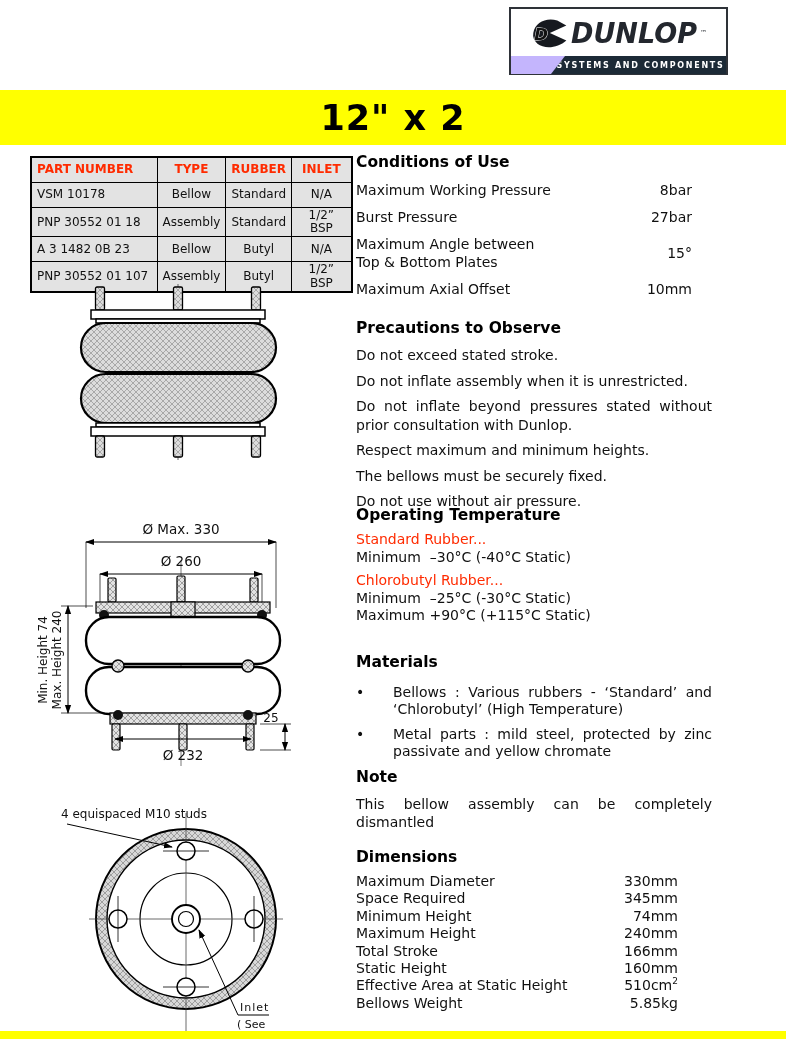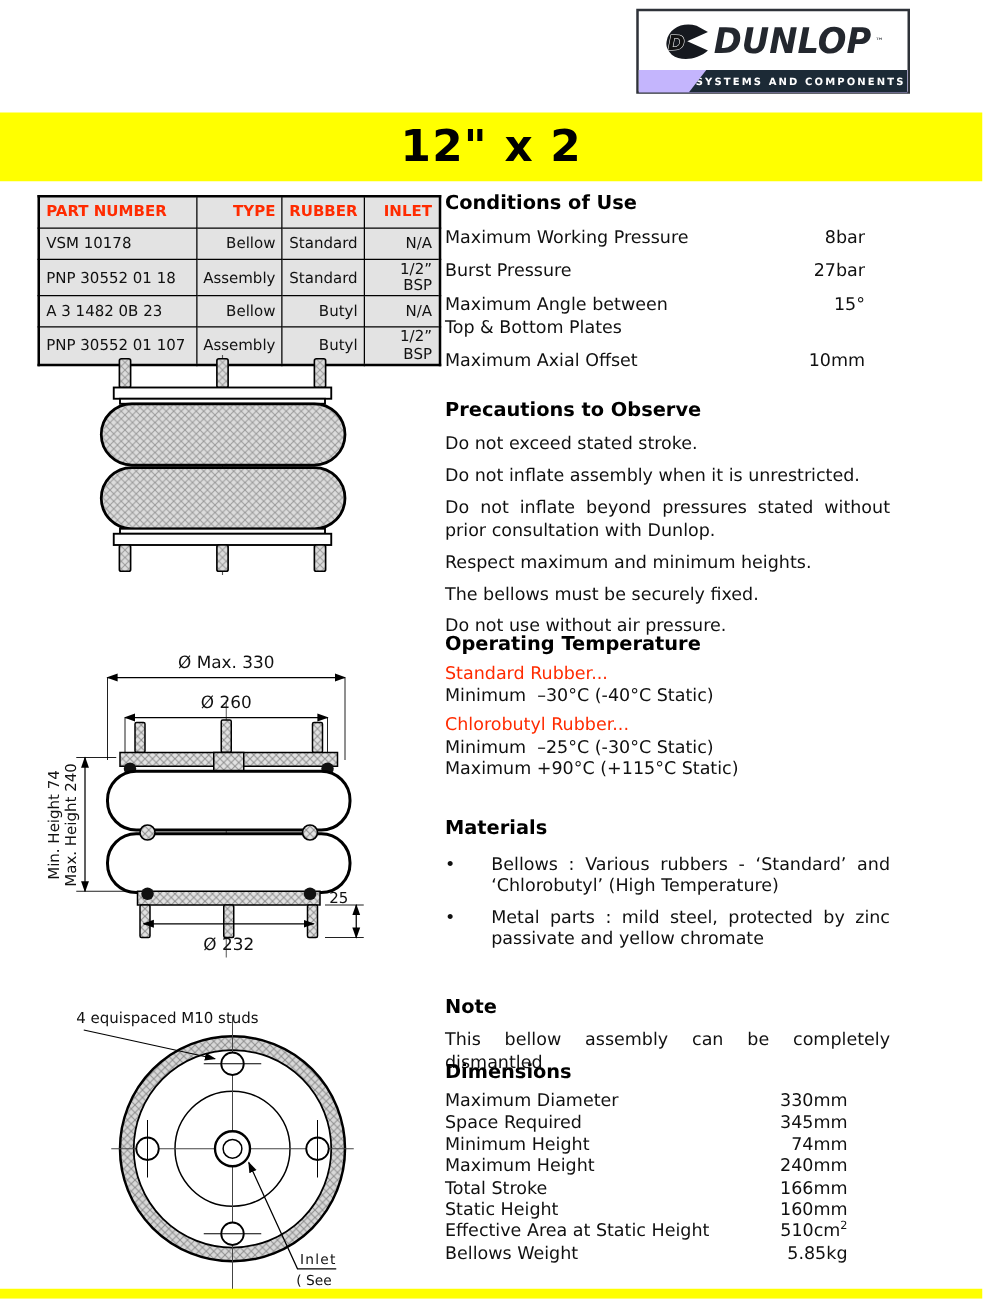--- a/index.html
+++ b/index.html
@@ -24,40 +24,40 @@
   .banner{position:absolute;left:0;top:90px;width:786px;height:55px;background:#ffff00;
     display:flex;align-items:center;justify-content:center;}
   .banner span{font-size:35px;font-weight:bold;color:#000;letter-spacing:1px;}
   .bottom-stripe{position:absolute;left:0;bottom:0;width:786px;height:8px;background:#ffff00;}
   
   table.parts{position:absolute;left:30px;top:156px;border-collapse:collapse;
     background:#e3e3e3;border:2.5px solid #000;table-layout:fixed;}
   table.parts th,table.parts td{border:1.6px solid #000;height:22px;padding:1px 5px;
     font-size:12px;line-height:1.1;}
   table.parts th{color:#ff2b00;font-weight:bold;text-align:left;}
-  table.parts th.c,table.parts td.c{text-align:right;}
+  table.parts th.c,table.parts td.c{text-align:center;}
   td.part{font-weight:normal;}
   
   .section{position:absolute;left:356px;width:356px;font-size:14px;color:#101010;}
   .section h3{font-size:15.5px;font-weight:bold;margin:0;color:#000;}
   #sec-conditions{top:153px;} #sec-conditions h3{margin-bottom:10px;}
-  .cond-row{display:flex;justify-content:space-between;align-items:flex-start;
+  .cond-row{display:flex;justify-content:space-between;align-items:center;
     width:336px;line-height:18px;margin-bottom:9px;}
   .cond-label{white-space:pre-line;}
   #sec-precautions{top:319px;} #sec-precautions h3{margin-bottom:9px;}
   #sec-precautions p{margin:0 0 7px 0;line-height:18.5px;text-align:justify;}
   #sec-operating{top:506px;} #sec-operating h3{margin-bottom:7px;}
   .temp-name{color:#ff2b00;line-height:17.5px;}
   .temp-line{line-height:17.5px;}
   .temp-group2{margin-top:6px;}
   #sec-materials{top:653px;} #sec-materials h3{margin-bottom:13px;}
   .bullet-row{display:flex;}
   .bullet-glyph{width:37px;flex:none;line-height:16.5px;}
   .bullet-row p{flex:1;margin:0 0 9px 0;line-height:16.5px;text-align:justify;}
-  #sec-note{top:796px;} #sec-note h3{margin-bottom:9px;}
+  #sec-note{top:768px;} #sec-note h3{margin-bottom:9px;}
   #sec-note p{margin:0;line-height:18px;text-align:justify;}
   #sec-dimensions{top:848px;} #sec-dimensions h3{margin-bottom:7px;}
   .dim-row{display:flex;justify-content:space-between;width:322px;line-height:17.4px;}
   .dim-row sup{font-size:9px;line-height:0;}
   
   .drawA{position:absolute;left:58px;top:284px;}
   .drawB{position:absolute;left:35px;top:520px;}
   .drawC{position:absolute;left:45px;top:797px;}
   svg text{font-family:"DejaVu Sans","Liberation Sans",sans-serif;fill:#111;}
 </style>

